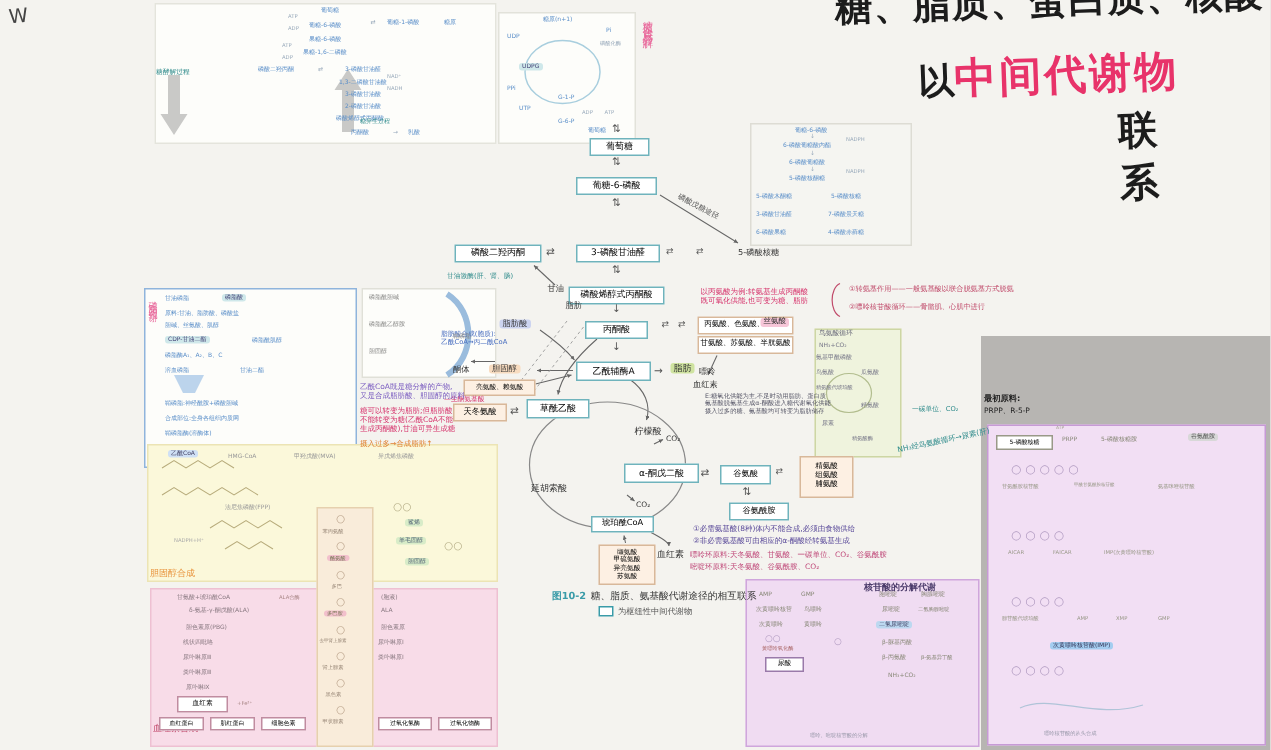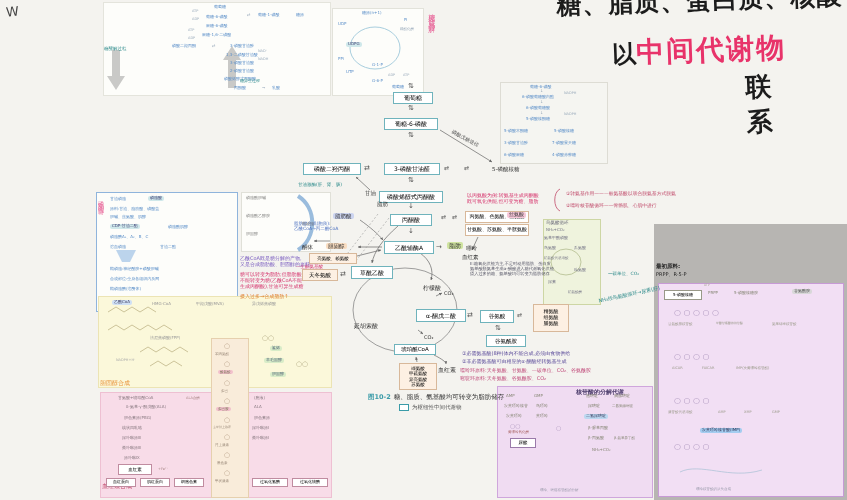--- a/index.html
+++ b/index.html
@@ -68,21 +68,21 @@
 
   <div id="title-block">
     <div class="t1">糖、脂质、蛋白质、核酸</div>
     <div class="t2">
       <span class="plain">以</span><span class="hl">中间代谢物</span>
     </div>
     <div class="t3">联系</div>
   </div>
 
   <div id="caption">
-    <span class="fig">图10-2</span><span class="cap">糖、脂质、氨基酸均可转变为脂肪储存</span>
+    <span class="fig">图10-2</span><span class="cap">糖、脂质、氨基酸代谢途径的相互联系</span>
   </div>
   <div id="legend">
     <span class="lbox"></span>
     <span class="ltext">为枢纽性中间代谢物</span>
   </div>
 <div class="el panel" style="left: 654px; top: 224px; width: 193px; height: 276px; font-size: 6px; background: rgb(183, 181, 178); z-index: 1;"></div>
     <div class="el panel" style="left: 103px; top: 2px; width: 228px; height: 94px; font-size: 6px; background: rgb(253, 253, 250); border: 1px solid rgb(228, 228, 220); z-index: 1;"></div>
     <div class="el panel" style="left: 332px; top: 8px; width: 92px; height: 88px; font-size: 6px; background: rgb(253, 253, 250); border: 1px solid rgb(226, 226, 218); z-index: 1;"></div>
     <div class="el panel" style="left: 500px; top: 82px; width: 108px; height: 82px; font-size: 6px; background: rgb(245, 245, 241); border: 1px solid rgb(221, 220, 212); z-index: 1;"></div>
     <div class="el panel" style="left: 96px; top: 192px; width: 142px; height: 120px; font-size: 6px; background: rgb(253, 253, 250); border: 1.5px solid rgb(143, 180, 220); z-index: 1;"></div>

